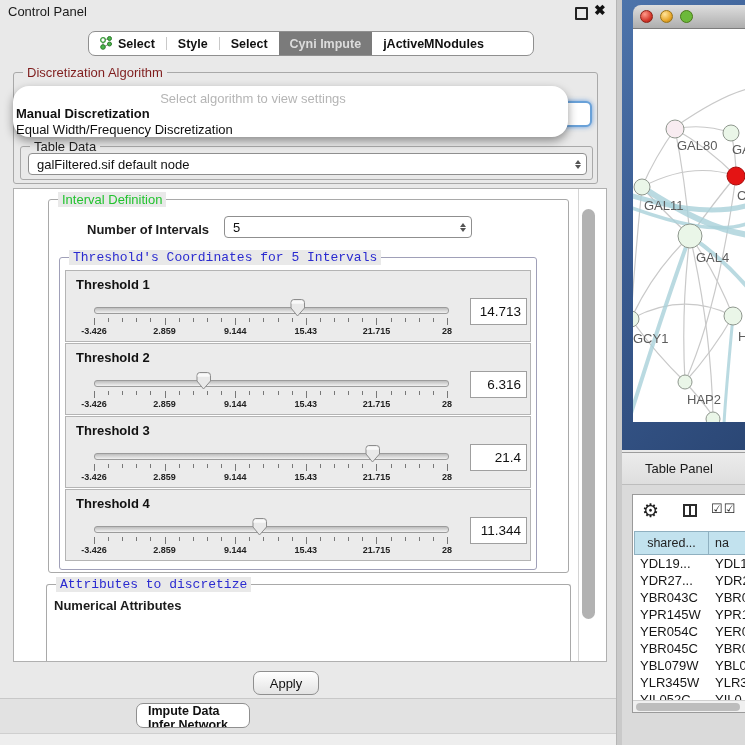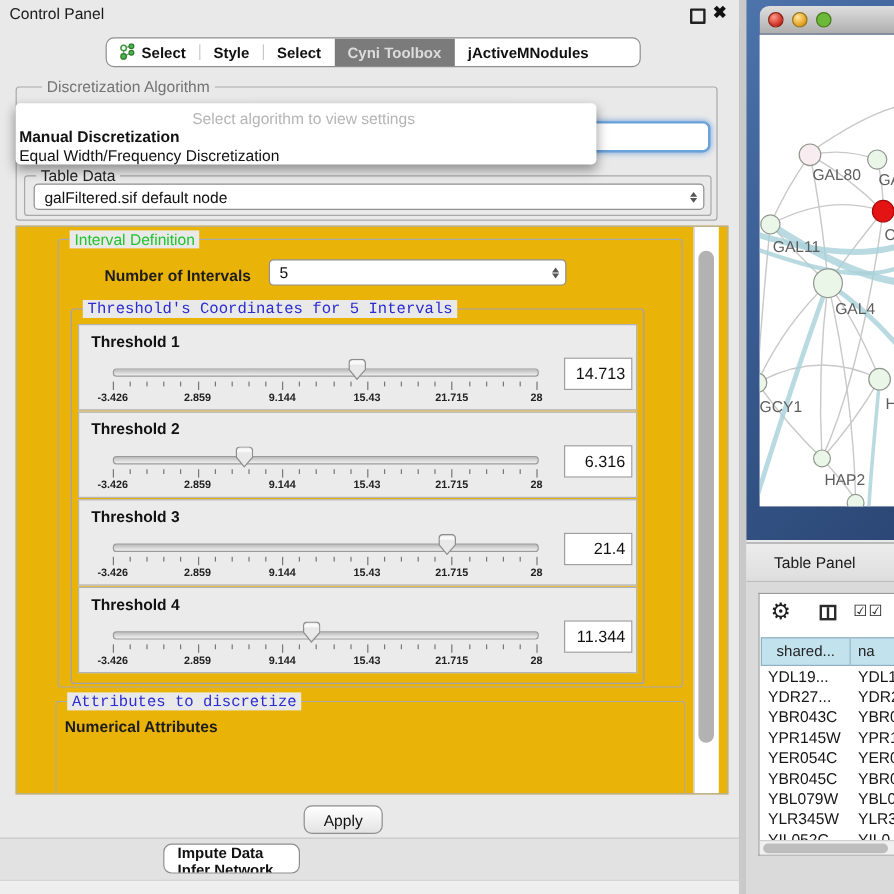--- a/index.html
+++ b/index.html
@@ -18,37 +18,37 @@
   .tabbar .tab{display:flex;align-items:center;padding:0 11px;font-size:12.5px;color:#111;white-space:nowrap;font-weight:600;}
   .tabbar .tab.sel{background:#7b7b7b;color:#dcdcdc;}
   .tabbar .sep{width:1px;background:#c9c9c9;margin:5px 0;}
   #top-tabs{left:88px;top:31px;width:446px;}
   #bottom-tabs{left:136px;top:703px;flex-direction:column;}
 
   .group{position:absolute;border:1px solid #a9a9a9;border-radius:3px;box-sizing:border-box;}
   .group-label{position:absolute;top:-8px;left:9px;background:#e9e9e9;padding:0 4px;font-size:13px;line-height:15px;white-space:nowrap;}
   .lbl-green{color:#22c32f;}
   .lbl-blue{color:#2b2bd0;font-family:Liberation Mono, monospace;}
-  .lbl-gray{color:#737373;margin-left:12px;}
+  .lbl-gray{color:#7f1d1d;}
 
   .combo{position:absolute;background:#fff;border:1px solid #8f8f8f;border-radius:4px;box-sizing:border-box;display:flex;align-items:center;}
   .combo .cv{flex:1;padding-left:8px;font-size:13px;color:#111;white-space:nowrap;overflow:hidden;}
   .combo .arrows{width:16px;display:flex;flex-direction:column;align-items:center;justify-content:center;gap:1px;}
   .combo .arrows i{display:block;width:0;height:0;border-left:3.5px solid transparent;border-right:3.5px solid transparent;}
   .combo .arrows i.up{border-bottom:4px solid #555;}
   .combo .arrows i.dn{border-top:4px solid #555;}
 
   #focused-combo{left:22px;top:101px;width:570px;height:26px;border:2px solid #69a1d8;border-radius:6px;background:#fff;box-shadow:0 0 5px rgba(90,150,220,.9);box-sizing:border-box;z-index:1;}
 
-  #algo-popup{left:13px;top:86px;width:484px;height:51px;background:#fff;border-radius:4px;
+  #algo-popup{left:13px;top:86px;width:555px;height:51px;background:#fff;border-radius:16px;
     box-shadow:0 4px 10px rgba(0,0,0,.4);z-index:5;}
   #algo-prompt{left:0;top:5px;width:480px;text-align:center;color:#b5b5b5;font-size:13px;}
   .algo-opt{position:absolute;left:3px;font-size:13px;color:#111;white-space:nowrap;}
 
-  #main-panel{left:13px;top:188px;width:594px;height:474px;background:#eab308;border:1px solid #b0b0b0;box-sizing:border-box;overflow:hidden;}
+  #main-panel{left:13px;top:188px;width:594px;height:474px;background:#ffffff;border:1px solid #b0b0b0;box-sizing:border-box;overflow:hidden;}
   #mp-scroll-track{position:absolute;left:564px;top:0;width:20px;height:472px;background:#fff;border-left:1px solid #d4d4d4;}
   #mp-scroll-thumb{position:absolute;left:3px;top:20px;width:13px;height:410px;background:#b2b2b2;border-radius:7px;}
 
   #interval-group{left:34px;top:10px;width:521px;height:374px;}
   #noi-label{left:38px;top:22px;font-weight:bold;font-size:13px;}
   #noi-combo{left:175px;top:16px;width:248px;height:22px;}
   #thresholds-group{left:10px;top:57px;width:478px;height:313px;border-color:#a0a0b8;}
 
   .th-block{position:absolute;left:5px;width:466px;height:72px;border:1px solid #b4b4b4;background:#ebebeb;box-sizing:border-box;}
   .th-label{position:absolute;left:10px;top:6px;font-weight:bold;font-size:13px;color:#111;}
@@ -132,21 +132,21 @@
       </div>
       <div class="sep"></div>
       <div class="tab">
           <span>Style</span>
         </div>
       <div class="sep"></div>
       <div class="tab">
           <span>Select</span>
         </div>
       <div class="tab sel">
-          <span>Cyni Toolbox</span>
+          <span>Cyni Impute</span>
         </div>
       <div class="tab" style="font-weight:700">
           <span>jActiveMNodules</span>
         </div>
     </div>
 
     <div class="group" style="left:13px;top:72px;width:585px;height:112px;">
       <span class="group-label lbl-gray">Discretization Algorithm</span>
     </div>
     <div id="focused-combo" class="abs"></div>

